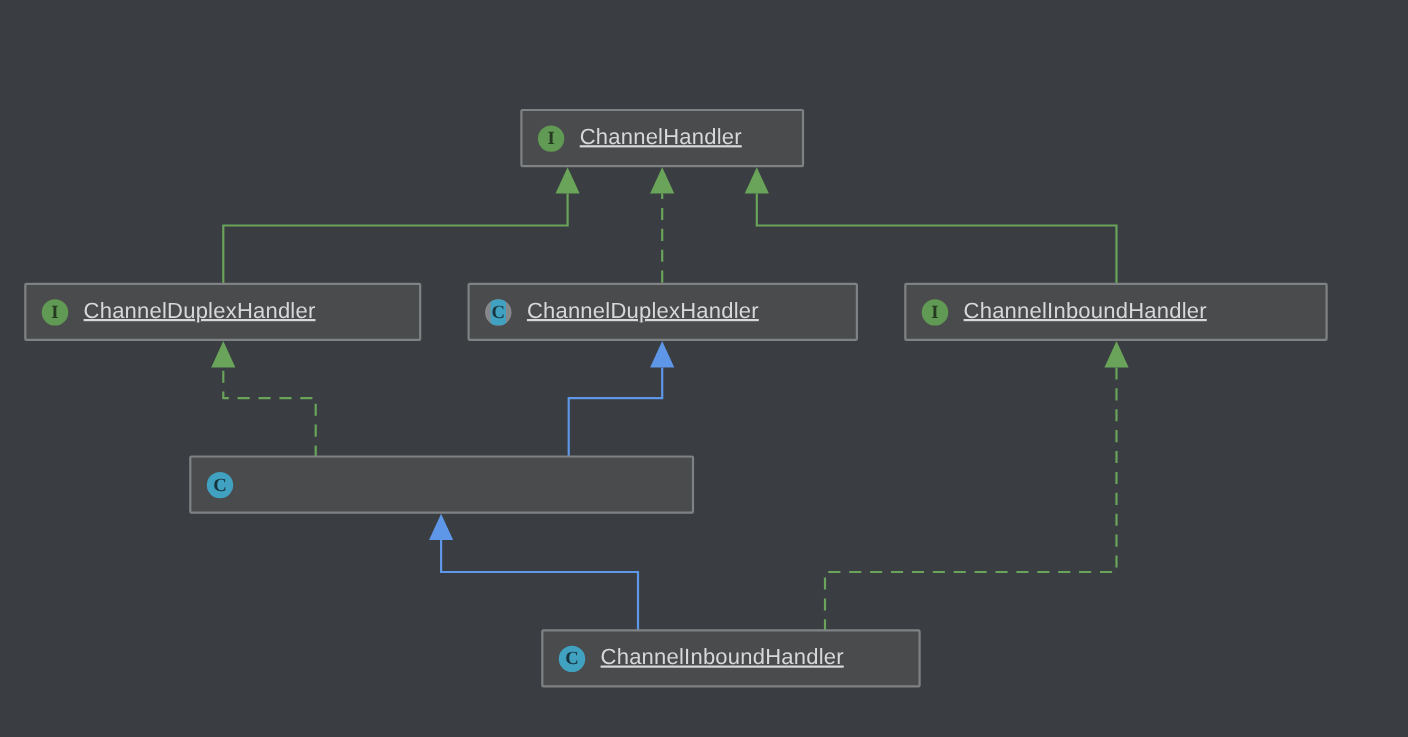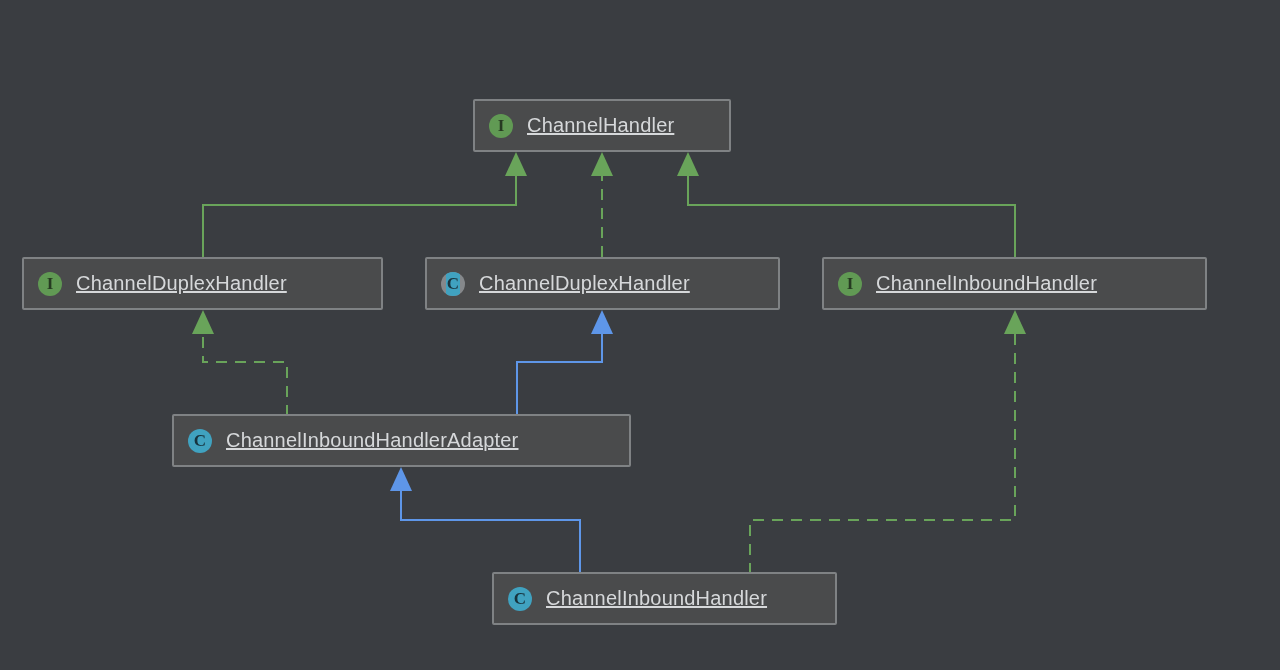--- a/index.html
+++ b/index.html
@@ -131,21 +131,20 @@
     <span class="icon interface">
         <span class="glyph">I</span>
       </span>
     <span class="label">ChannelInboundHandler</span>
   </div>
 
   <div class="node" id="node-channel-inbound-handler-adapter">
     <span class="icon class">
         <span class="glyph">C</span>
       </span>
-    <span class="label">ChannelInboundHandlerAdapter</span>
   </div>
 
   <div class="node" id="node-channel-duplex-handler">
     <span class="icon class">
         <span class="glyph">C</span>
       </span>
     <span class="label">ChannelInboundHandler</span>
   </div>
 
 </div>

